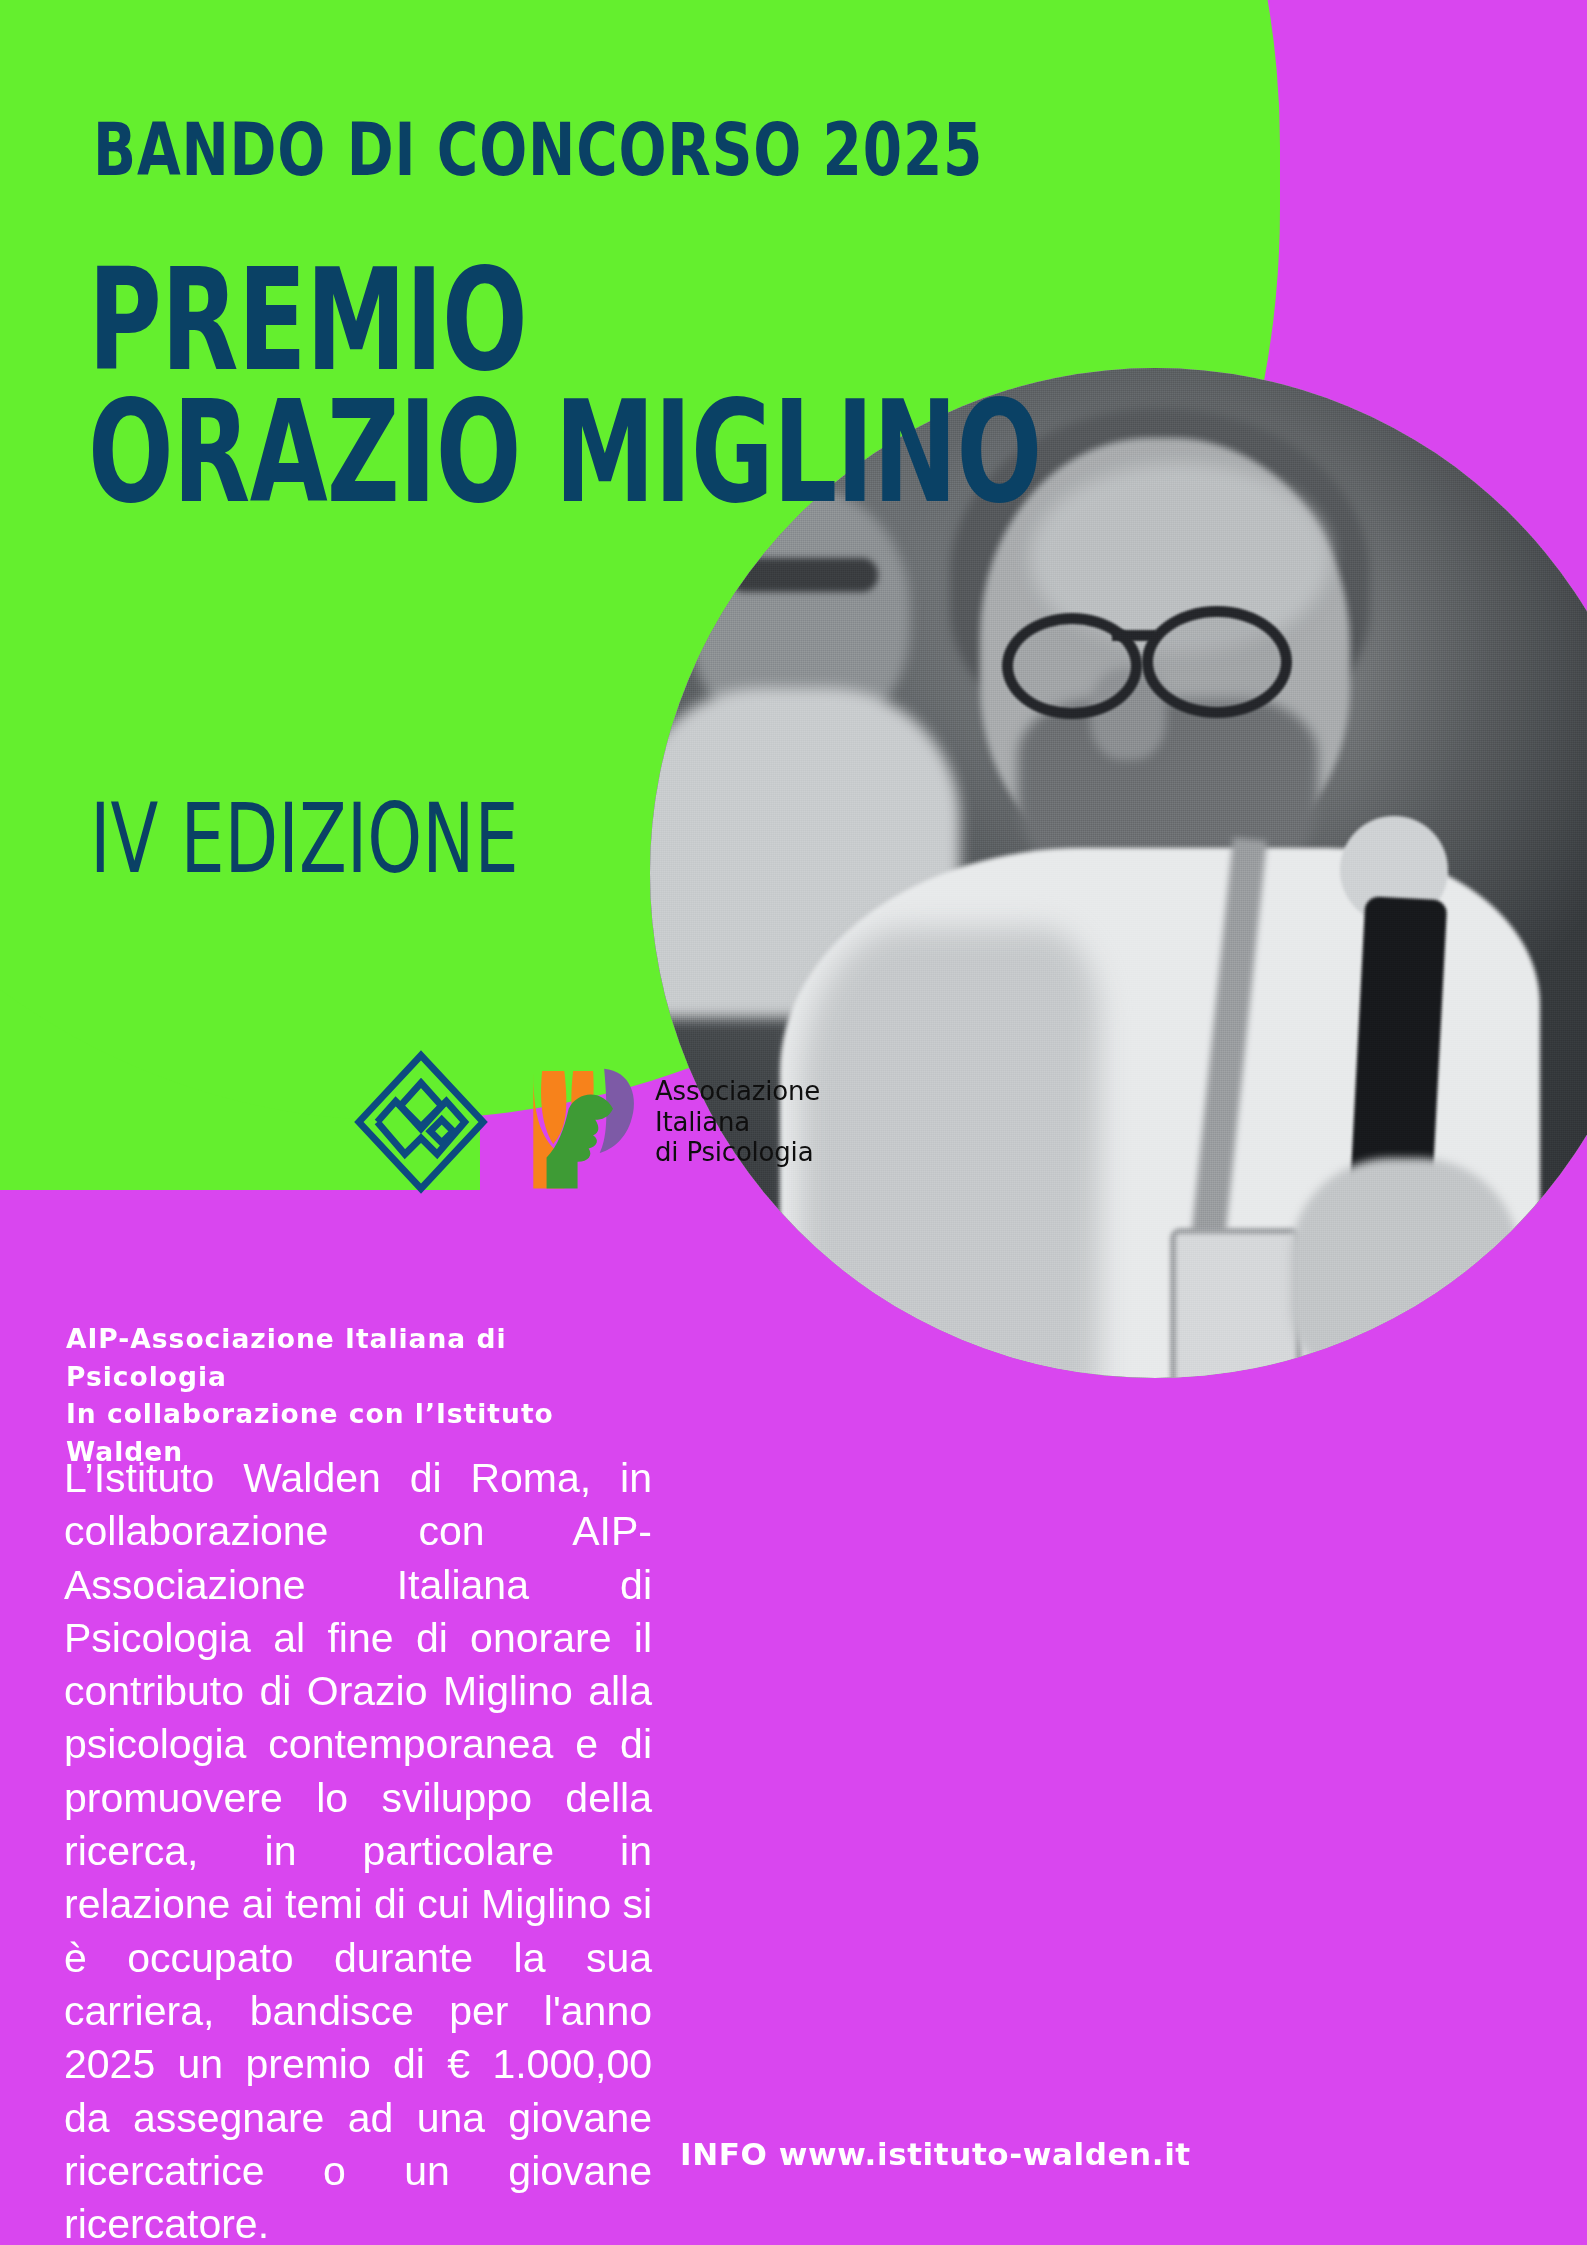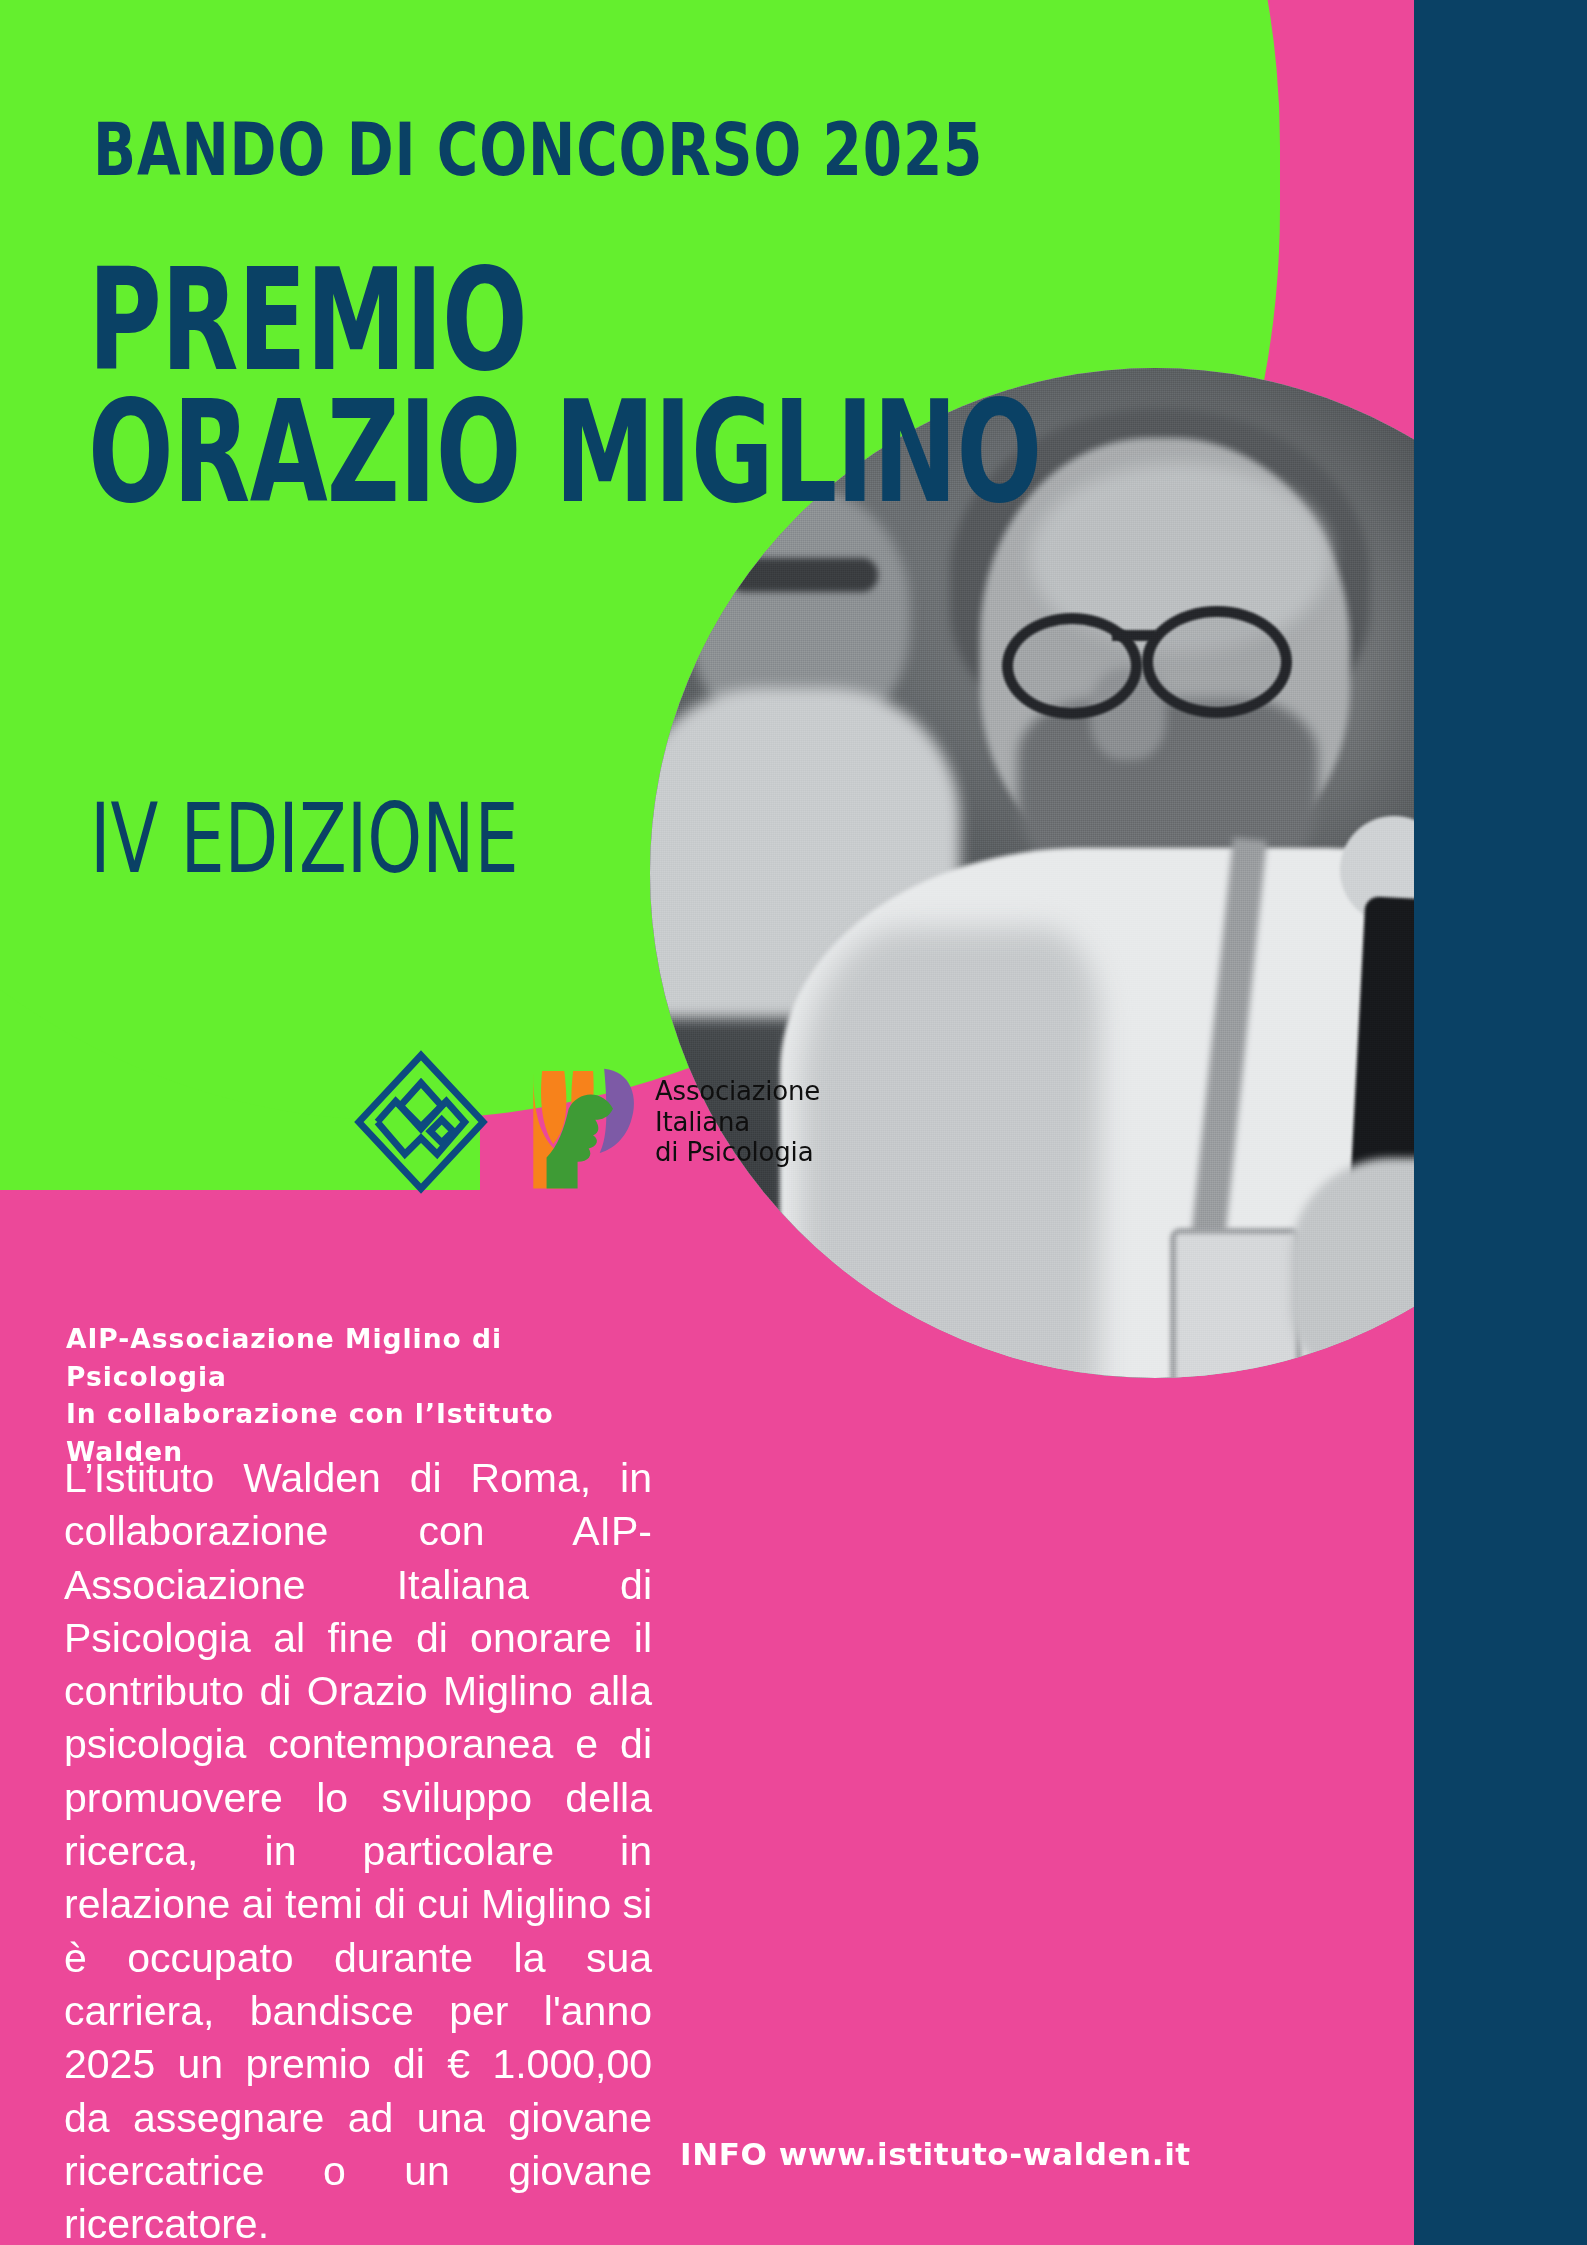--- a/index.html
+++ b/index.html
@@ -5,22 +5,22 @@
   html,body{margin:0;padding:0;}
   body{
     width:1587px;height:2245px;
     background:#0a4165;
     font-family:"Liberation Sans", sans-serif;
     overflow:hidden;
     position:relative;
   }
   #poster{
     position:absolute;inset:0;
-    width:1414px;height:2245px;
-    background:#ec4899;
+    width:1587px;height:2245px;
+    background:#d946ef;
     overflow:hidden;
   }
 
   
   .green-blob{
     position:absolute;
     left:-320px;
     top:-640px;
     width:1600px;
     height:1760px;
@@ -277,21 +277,21 @@
         </svg>
         <div class="aip-text">
           <div>Associazione</div>
           <div>Italiana</div>
           <div>di Psicologia</div>
         </div>
       </div>
     </div>
 
     <div class="lead">
-      <div>AIP-Associazione Miglino di Psicologia</div>
+      <div>AIP-Associazione Italiana di Psicologia</div>
       <div>In collaborazione con l’Istituto Walden</div>
     </div>
 
     <div class="para">L’Istituto Walden di Roma, in collaborazione con AIP-Associazione Italiana di Psicologia al fine di onorare il contributo di Orazio Miglino alla psicologia contemporanea e di promuovere lo sviluppo della ricerca, in particolare in relazione ai temi di cui Miglino si è occupato durante la sua carriera, bandisce per l'anno 2025 un premio di € 1.000,00 da assegnare ad una giovane ricercatrice o un giovane ricercatore.</div>
 
     <div class="info">INFO www.istituto-walden.it</div>
 
   </div>
 </div>
 

